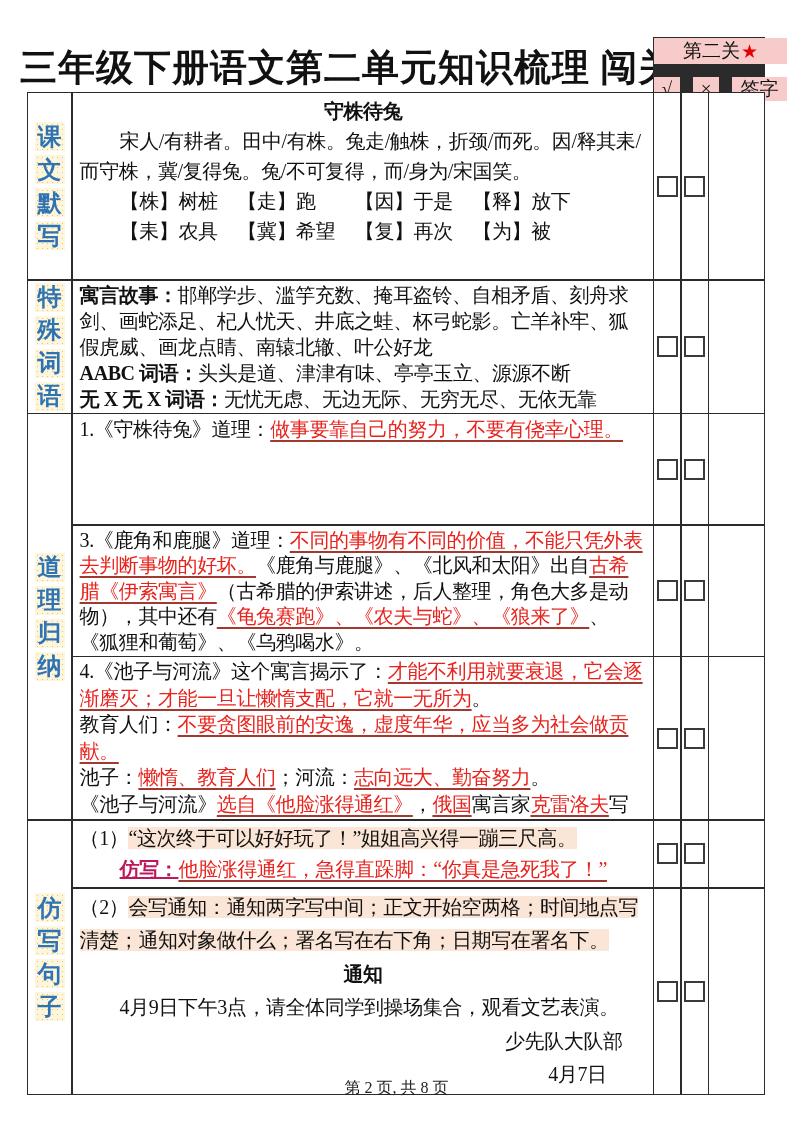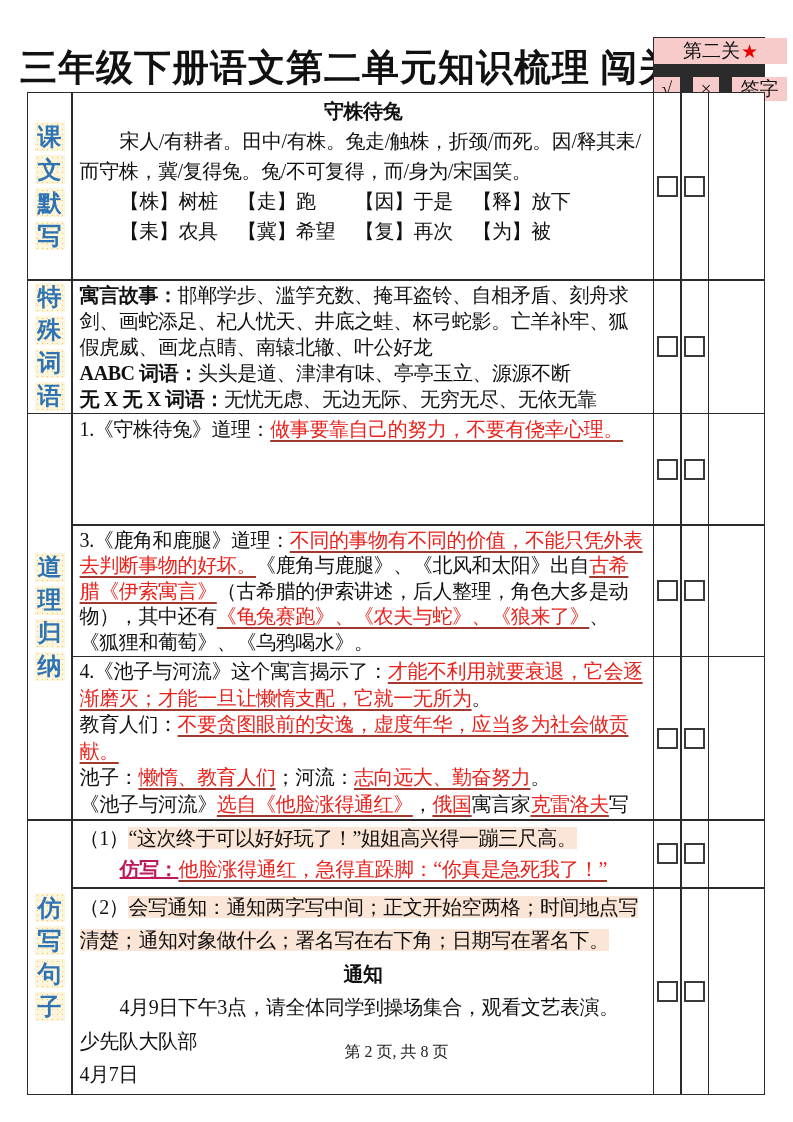--- a/index.html
+++ b/index.html
@@ -31,31 +31,31 @@
         overflow:hidden;}
   .ra{line-height:30px;padding-top:3px;}
   .rb{line-height:26px;padding-top:1px;}
   .rc{line-height:27px;}
   .rd{line-height:25.5px;padding-top:2px;}
   .re{line-height:26.5px;padding-top:1px;}
   .rf{line-height:31px;padding-top:2px;}
   .rg{line-height:33.5px;}
   .para{margin:0;}
   .para.center{text-align:center;}
-  .para.right{}
+  .para.right{text-align:right;}
   .para.ind{text-indent:2em;}
   .seg-b{font-weight:bold;}
   .seg-r{color:#E8231D;text-decoration:underline;text-decoration-thickness:1.5px;
         text-underline-offset:4px;text-decoration-color:#A03A30;}
   .seg-hl{background:#FBE5D6;}
   .seg-blue{color:#be185d;font-weight:bold;text-decoration:underline;}
   .check-cell{display:flex;align-items:center;justify-content:center;}
   .cb{width:17px;height:17px;border:2px solid #3a3a3a;background:#fff;}
   .sign-cell{background:#fff;}
-  .footer{position:absolute;left:0;top:1042px;width:793px;text-align:center;font-size:16px;
+  .footer{position:absolute;left:0;top:1078px;width:793px;text-align:center;font-size:16px;
         color:#222;}
 </style>
 </head>
 <body>
 
 <div class="page">
 
   <div class="doc-title">三年级下册语文第二单元知识梳理 闯关表</div>
 
   <div class="pass-box">

